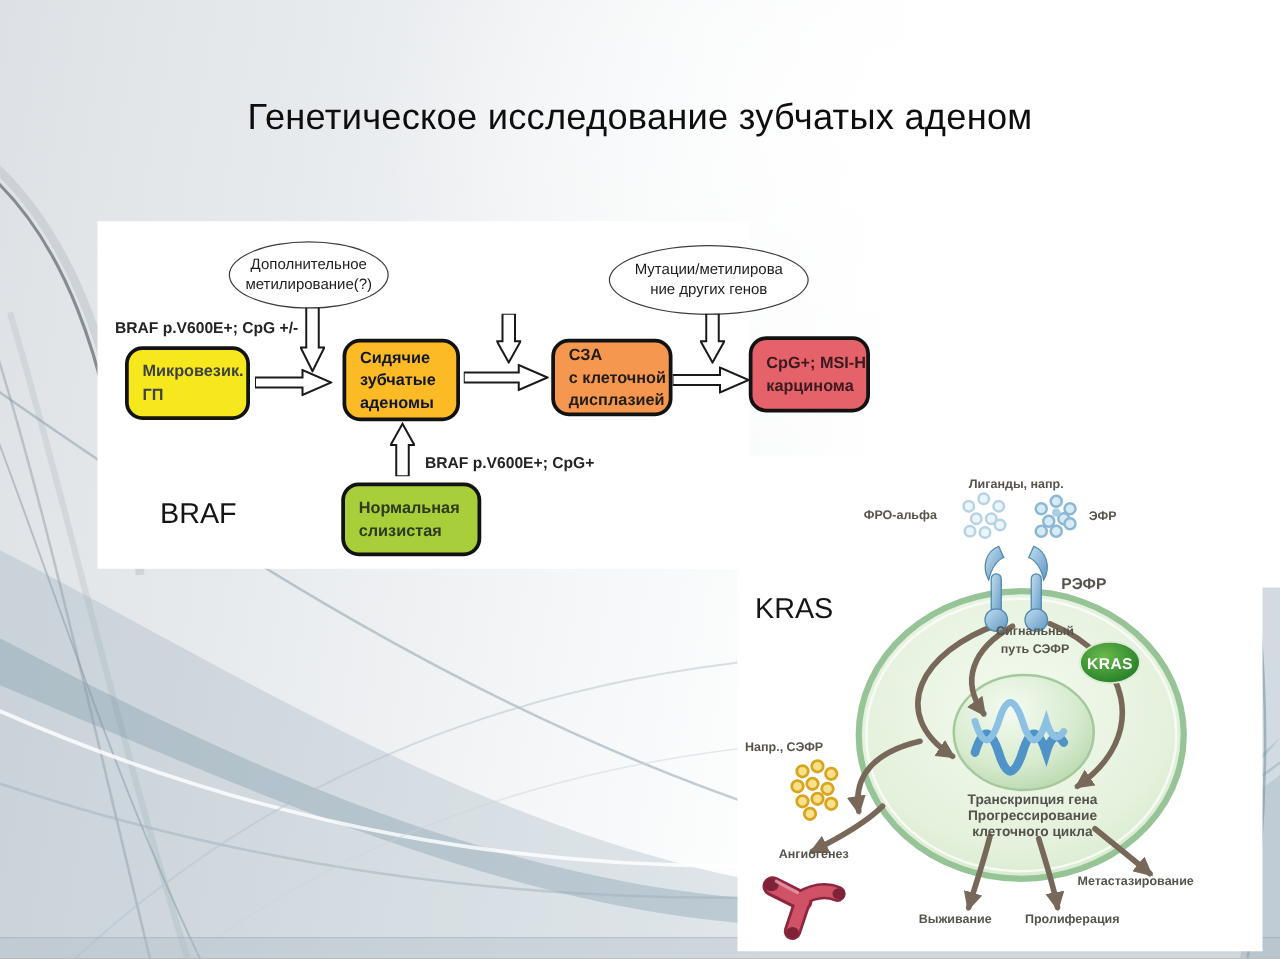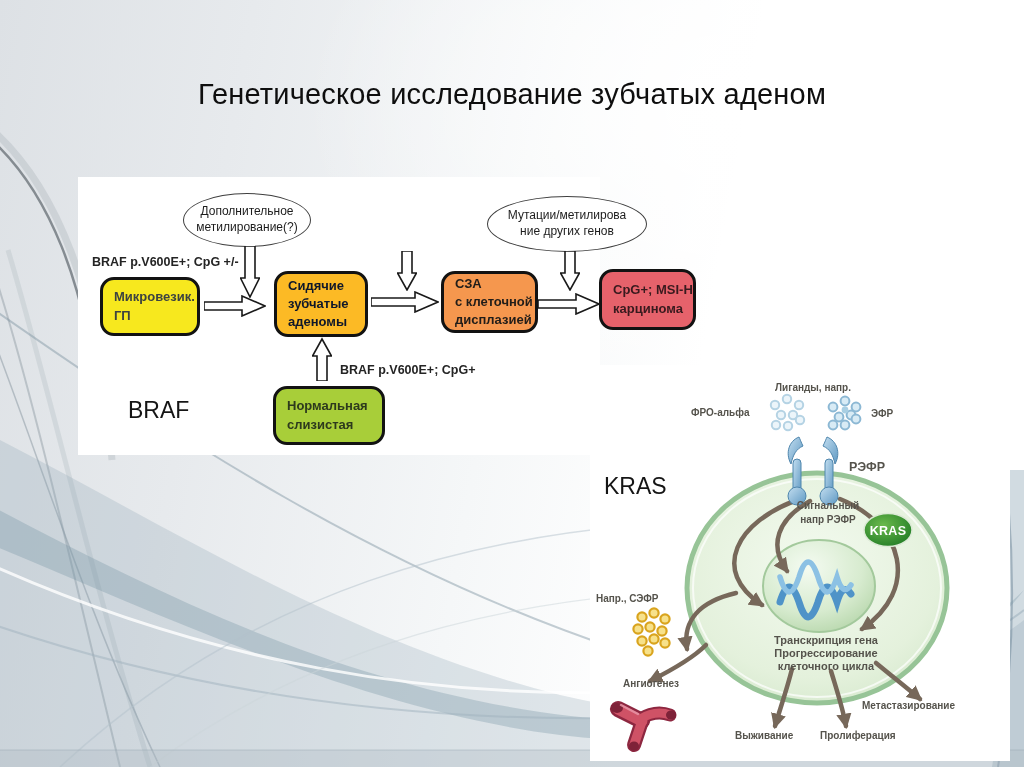--- a/index.html
+++ b/index.html
@@ -241,21 +241,21 @@
   </svg>
 
   <div class="gene" style="left:604px;top:473px;z-index:3;">KRAS</div>
   <div class="cl" style="left:753px;top:382px;width:120px;text-align:center;z-index:3;">Лиганды, напр.</div>
   <div class="cl" style="left:691px;top:407px;z-index:3;">ФРО-альфа</div>
   <div class="cl" style="left:871px;top:408px;z-index:3;">ЭФР</div>
   <div class="cl" style="left:849px;top:460px;font-size:12.5px;z-index:3;">РЭФР</div>
 
   <div class="cl cl-center" style="left:785px;top:499px;width:86px;line-height:1.35;z-index:3;">
     <span style="display:block;">Сигнальный</span>
-    <span style="display:block;">напр РЭФР</span>
+    <span style="display:block;">путь СЭФР</span>
   </div>
 
   <div class="kras-badge-text" style="left:866px;top:515px;width:44px;height:31px;z-index:3;">KRAS</div>
 
   <div class="cl cl-center" style="left:763px;top:634px;width:126px;font-size:11px;line-height:1.18;z-index:3;">
     <span style="display:block;">Транскрипция гена</span>
     <span style="display:block;">Прогрессирование</span>
     <span style="display:block;">клеточного цикла</span>
   </div>
 

